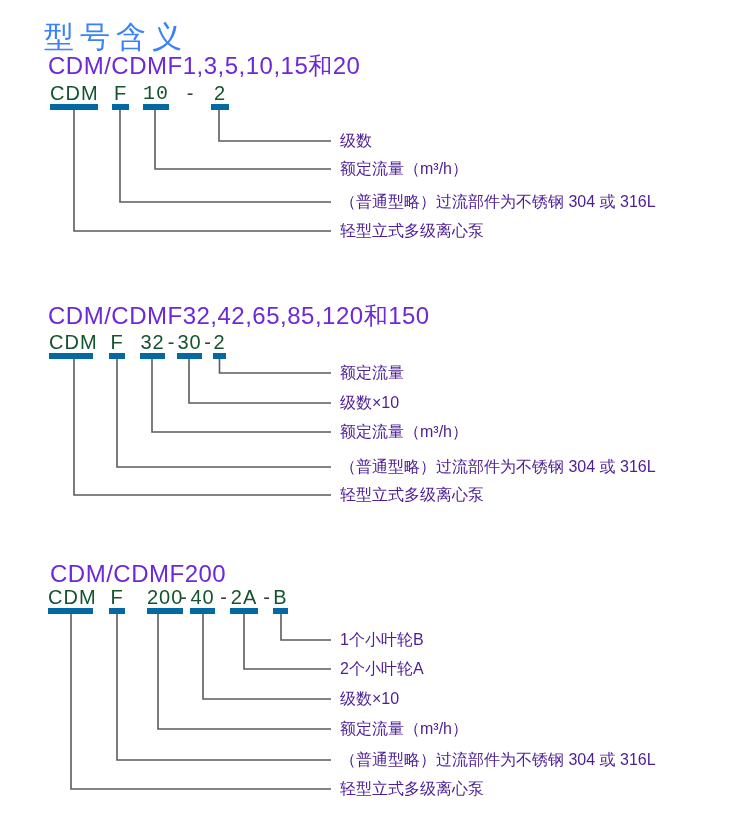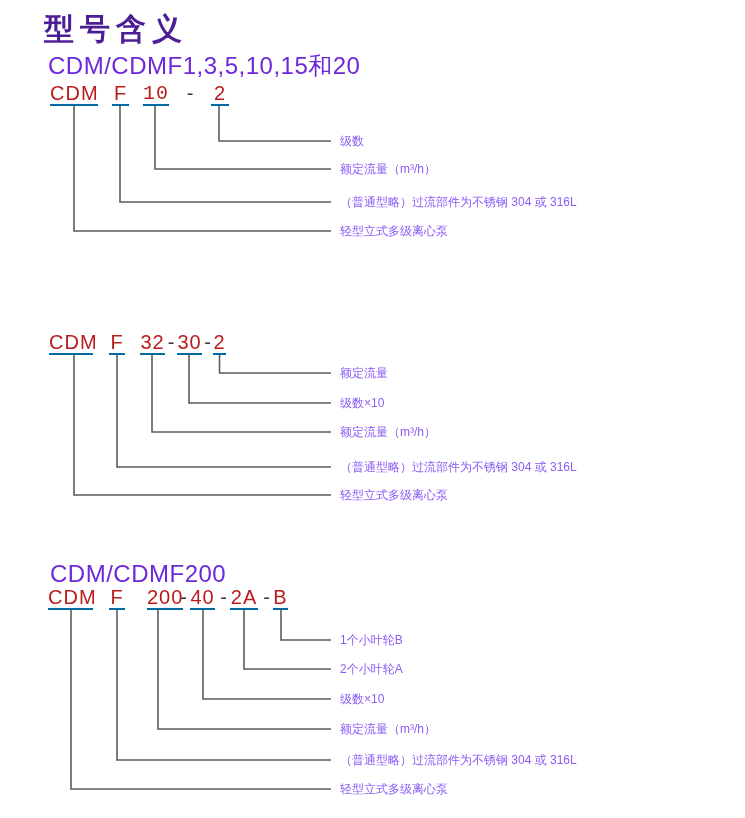--- a/index.html
+++ b/index.html
@@ -12,60 +12,60 @@
     width: 745px;
     height: 818px;
     background: #ffffff;
     font-family: "Liberation Sans", "DejaVu Sans", sans-serif;
     color: #3f3a39;
     overflow: hidden;
   }
   .page-title {
     position: absolute;
     left: 44px;
-    top: 9px;
+    top: 17px;
     font-size: 30px;
-    font-weight: bold;
+    font-weight: normal;
     letter-spacing: 6px;
-    color: #4c1d95;
+    color: #3b82f6;
     white-space: nowrap;
   }
   .section-heading {
     position: absolute;
     font-size: 24px;
     letter-spacing: 0.5px;
     color: #6d28d9;
     white-space: nowrap;
   }
   .code-part {
     position: absolute;
     height: 21px;
     line-height: 21px;
     font-size: 20px;
     letter-spacing: 1px;
     text-align: center;
-    border-bottom: 2px solid #0369a1;
-    color: #b91c1c;
+    border-bottom: 6px solid #0369a1;
+    color: #14532d;
     white-space: nowrap;
   }
   .code-sep {
     position: absolute;
     height: 21px;
     line-height: 21px;
     font-size: 20px;
     text-align: center;
     color: #3f3a39;
   }
   .connector-label {
     position: absolute;
     left: 340px;
     height: 22px;
     line-height: 22px;
-    font-size: 12px;
-    color: #8b5cf6;
+    font-size: 16px;
+    color: #4c1d95;
     white-space: nowrap;
   }
   svg.lines {
     position: absolute;
     left: 0;
     top: 0;
     pointer-events: none;
   }
 </style>
 </head>
@@ -104,20 +104,21 @@
   <span class="code-part" style="left:112px; top:83px; width:17px;">F</span>
   <span class="code-part" style="left:143px; top:83px; width:26px;font-family:Liberation Mono, monospace;">10</span>
   <span class="code-sep" style="left:183px; top:83px; width:14px;">-</span>
   <span class="code-part" style="left:211px; top:83px; width:18px;">2</span>
 
   <div class="connector-label" style="top:130px;">级数</div>
   <div class="connector-label" style="top:158px;">额定流量（m³/h）</div>
   <div class="connector-label" style="top:191px;">（普通型略）过流部件为不锈钢 304 或 316L</div>
   <div class="connector-label" style="top:220px;">轻型立式多级离心泵</div>
 
+  <div class="section-heading" style="left:48px; top:300px;">CDM/CDMF32,42,65,85,120和150</div>
 
   <span class="code-part" style="left:49px;  top:332px; width:44px;">CDM</span>
   <span class="code-part" style="left:109px; top:332px; width:16px;">F</span>
   <span class="code-part" style="left:140px; top:332px; width:25px;">32</span>
   <span class="code-sep" style="left:166px; top:332px; width:10px;">-</span>
   <span class="code-part" style="left:177px; top:332px; width:25px;">30</span>
   <span class="code-sep" style="left:203px; top:332px; width:9px;">-</span>
   <span class="code-part" style="left:213px; top:332px; width:13px;">2</span>
 
   <div class="connector-label" style="top:362px;">额定流量</div>

